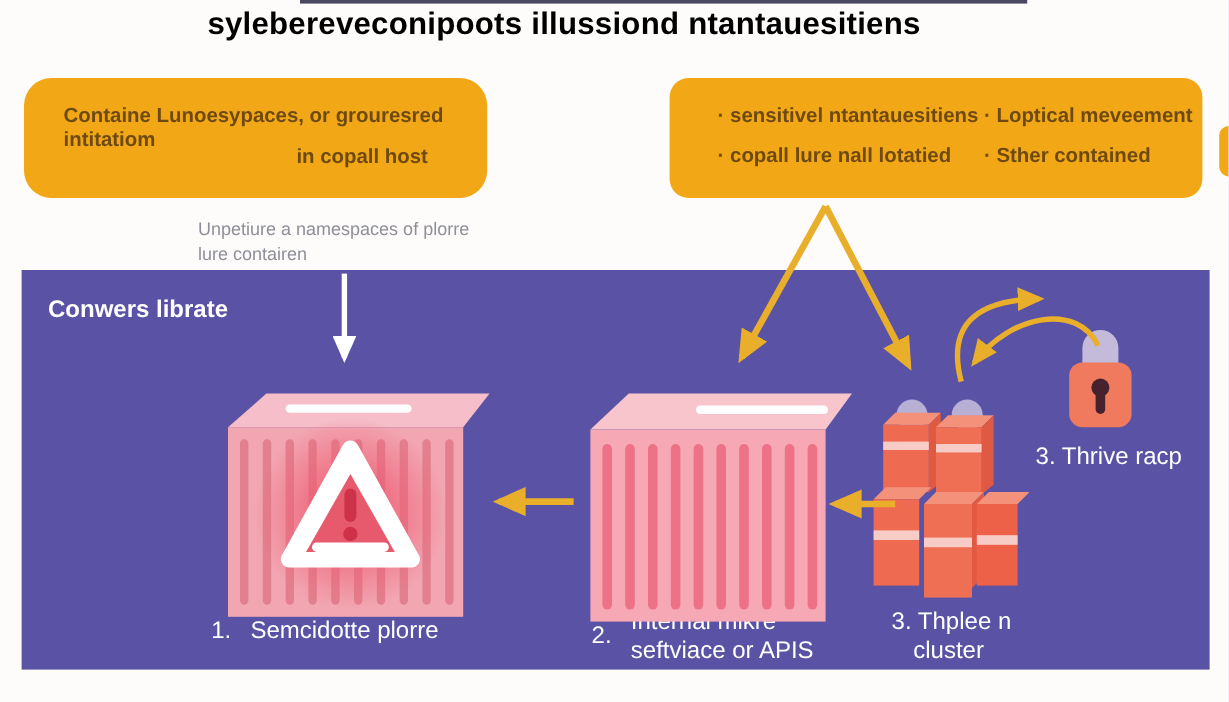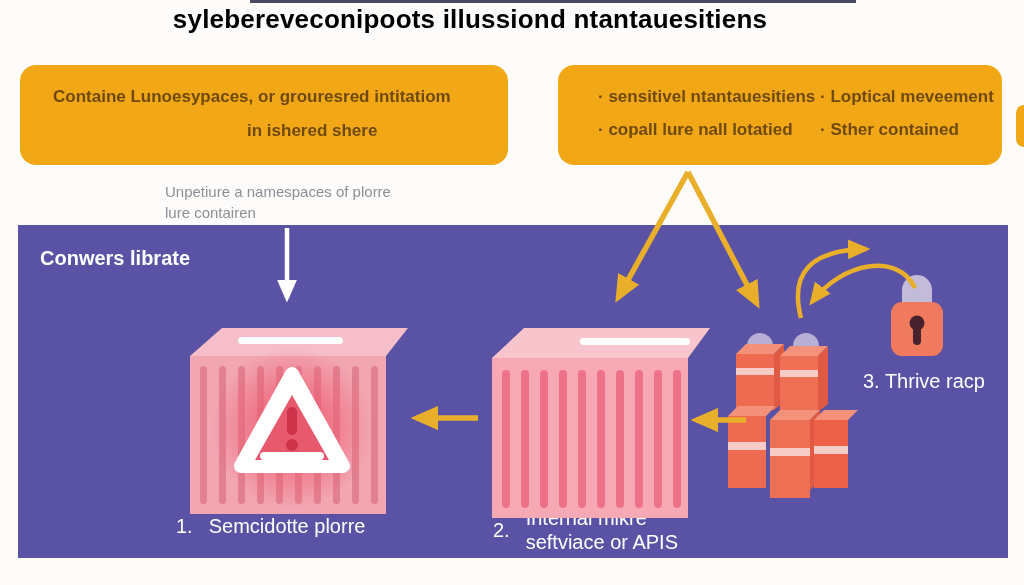--- a/index.html
+++ b/index.html
@@ -3,21 +3,21 @@
 <meta charset="utf-8">
 <style>
   html,body{margin:0;padding:0;}
   .page{position:relative;width:1024px;height:585px;background:#FDFCFA;overflow:hidden;
         font-family:"Liberation Sans",sans-serif;}
   .topline{position:absolute;left:250px;top:0;width:606px;height:3px;background:#4A4963;}
   .title{position:absolute;left:0;top:4px;width:940px;text-align:center;
          font-size:26px;font-weight:600;color:#000000;letter-spacing:.2px;}
   .obox{position:absolute;top:65px;height:100px;background:#F2A816;border-radius:16px;
         color:#6E4A10;font-size:17px;font-weight:600;}
-  .obox-left{left:20px;width:488px;}
+  .obox-left{left:20px;width:386px;border-radius:23px;}
   .obox-right{left:558px;width:444px;}
   .obl1{position:absolute;left:33px;top:22px;}
   .obl2{position:absolute;left:227px;top:56px;}
   .bcol{position:absolute;top:22px;display:flex;flex-direction:column;gap:13px;}
   .bcol1{left:40px;}
   .bcol2{left:262px;}
   .sliver{position:absolute;left:1016px;top:105px;width:8px;height:42px;
           background:#F2A816;border-radius:8px 0 0 8px;}
   .caption{position:absolute;left:165px;top:181px;width:300px;
            color:#8F8F99;font-size:15px;font-weight:500;line-height:21px;}
@@ -35,21 +35,21 @@
 <body>
 
 <div class="page">
 
   <div class="topline"></div>
 
   <div class="title">sylebereveconipoots illussiond ntantauesitiens</div>
 
   <div class="obox obox-left">
     <div class="obl1">Containe Lunoesypaces, or grouresred intitatiom</div>
-    <div class="obl2">in ishered shere</div>
+    <div class="obl2">in copall host</div>
   </div>
 
   <div class="obox obox-right">
     <div class="bcol bcol1">
       <div>· sensitivel ntantauesitiens</div>
       <div>· copall lure nall lotatied</div>
     </div>
     <div class="bcol bcol2">
       <div>· Loptical meveement</div>
       <div>· Sther contained</div>
@@ -74,20 +74,26 @@
     </div>
 
     <div class="step" style="left:475px;top:281px;">
       <span>2.</span>
       <span class="slines">
         <span>Internal mikre</span>
         <span>seftviace or APIS</span>
       </span>
     </div>
 
+    <div class="step" style="left:725px;top:281px;">
+      <span class="slines">
+        <span>3. Thplee n</span>
+        <span class="indent2">cluster</span>
+      </span>
+    </div>
 
     <div class="lock-label">3. Thrive racp</div>
   </div>
 
   <svg class="gfx" style="left:180px;top:316px;" width="232" height="204" viewBox="0 0 232 204">
     <defs>
       <radialGradient id="glowL" cx="50%" cy="50%" r="50%">
         <stop offset="0%" stop-color="#F0435C" stop-opacity="0.95"></stop>
         <stop offset="55%" stop-color="#EE5E74" stop-opacity="0.55"></stop>
         <stop offset="100%" stop-color="#EE5E74" stop-opacity="0"></stop>

